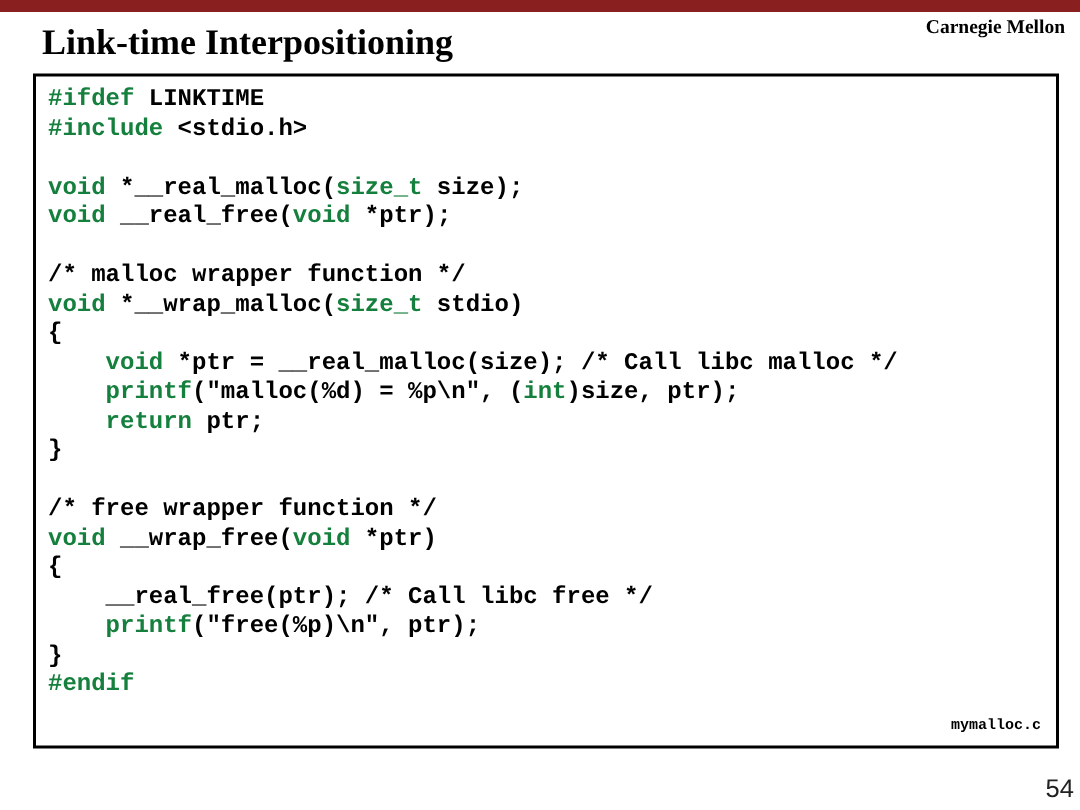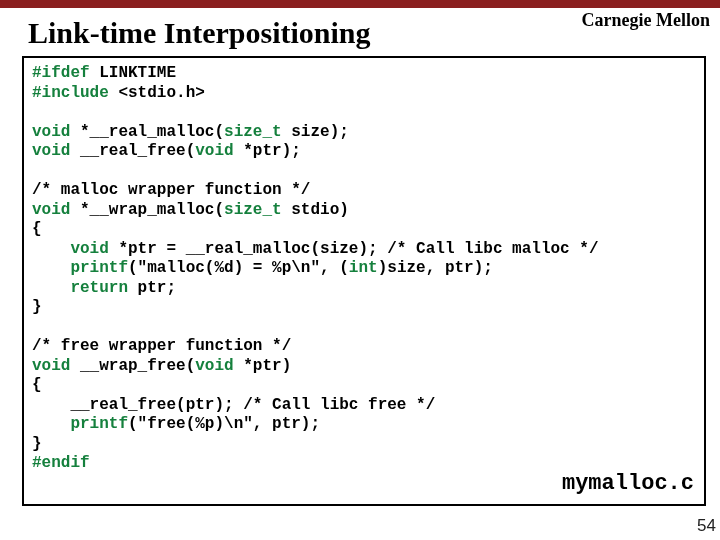--- a/index.html
+++ b/index.html
@@ -8,26 +8,26 @@
     width: 720px;
     height: 540px;
     background: #fff;
     position: relative;
     border-top: 8px solid #8a1f1f;
   }
   .brand {
     position: absolute;
     top: 2px;
     right: 10px;
-    font-size: 18px;
+    font-size: 13px;
     font-weight: bold;
     color: #000;
   }
   .title {
-    font-size: 30px;
+    font-size: 24px;
     font-weight: bold;
     color: #000;
     padding: 8px 0 6px 28px;
   }
   .codebox {
     margin: 0 14px 0 22px;
     border: 2px solid #000;
     background: #fff;
     padding: 6px 8px 6px 8px;
     font-family: 'Courier New', Courier, monospace;
@@ -37,21 +37,21 @@
     white-space: pre;
     position: relative;
     height: 450px;
   }
   .kw { color: #15803d; }
   .filename {
     position: absolute;
     right: 10px;
     bottom: 6px;
     font-family: 'Courier New', Courier, monospace;
-    font-size: 22px;
+    font-size: 10px;
     font-weight: bold;
     color: #000;
   }
   .footer {
     position: absolute;
     bottom: 2px;
     left: 8px;
     font-size: 10px;
     color: #444;
     font-family: Arial, sans-serif;

